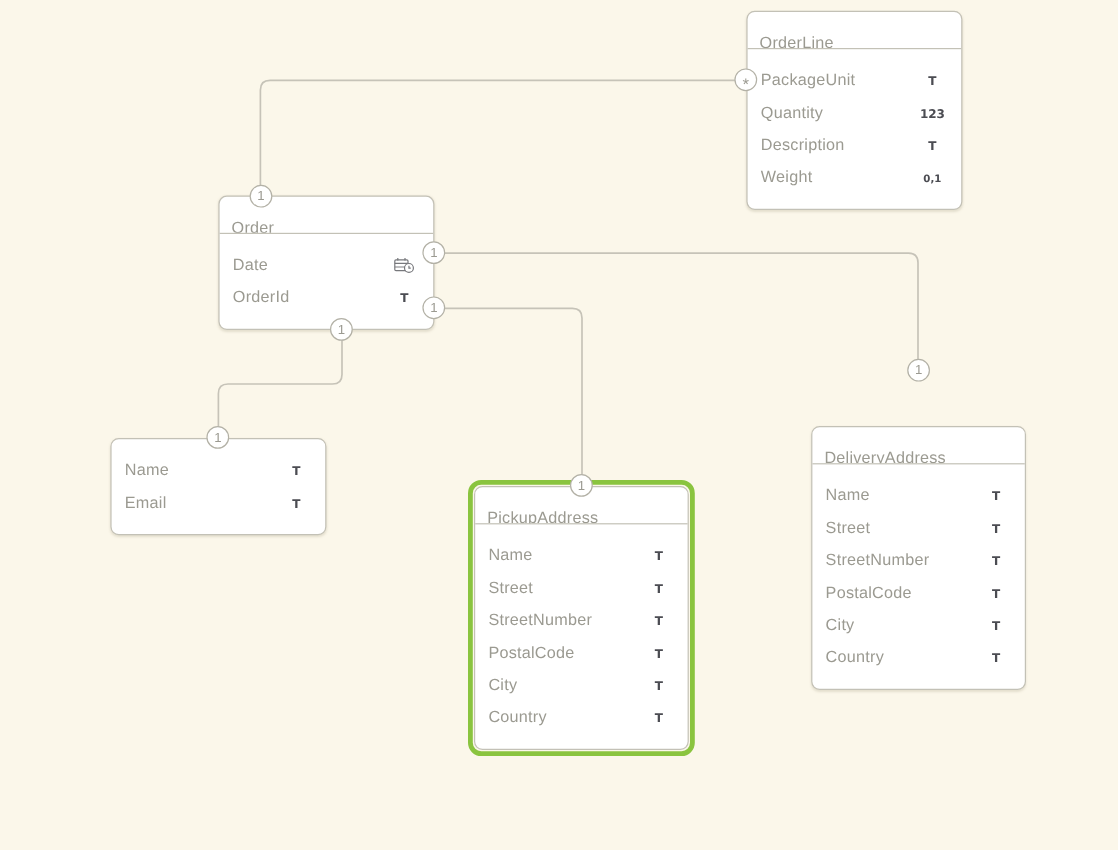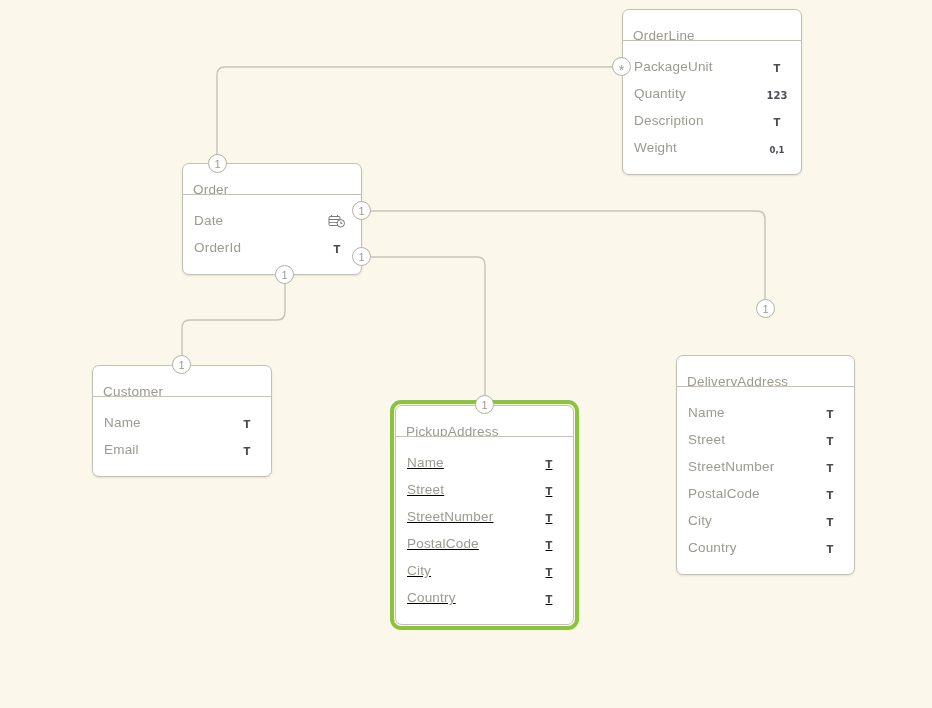--- a/index.html
+++ b/index.html
@@ -122,34 +122,33 @@
         </span>
       </div>
       <div class="field-row">
         <span class="field-name">OrderId</span>
         <span class="field-type">T</span>
       </div>
     </div>
   </div>
 
   <div class="entity" style="left:92px; top:365px; width:180px;">
-    <div class="entity-title">Customer</div>
     <div class="entity-fields">
       <div class="field-row">
         <span class="field-name">Name</span>
         <span class="field-type">T</span>
       </div>
       <div class="field-row">
         <span class="field-name">Email</span>
         <span class="field-type">T</span>
       </div>
     </div>
   </div>
 
-  <div class="selection-outline" style="left:390px; top:400px;text-decoration:underline;">
+  <div class="selection-outline" style="left:390px; top:400px;">
     <div class="entity" style="width:179px;">
       <div class="entity-title">PickupAddress</div>
       <div class="entity-fields">
         <div class="field-row">
           <span class="field-name">Name</span>
           <span class="field-type">T</span>
         </div>
         <div class="field-row">
           <span class="field-name">Street</span>
           <span class="field-type">T</span>

